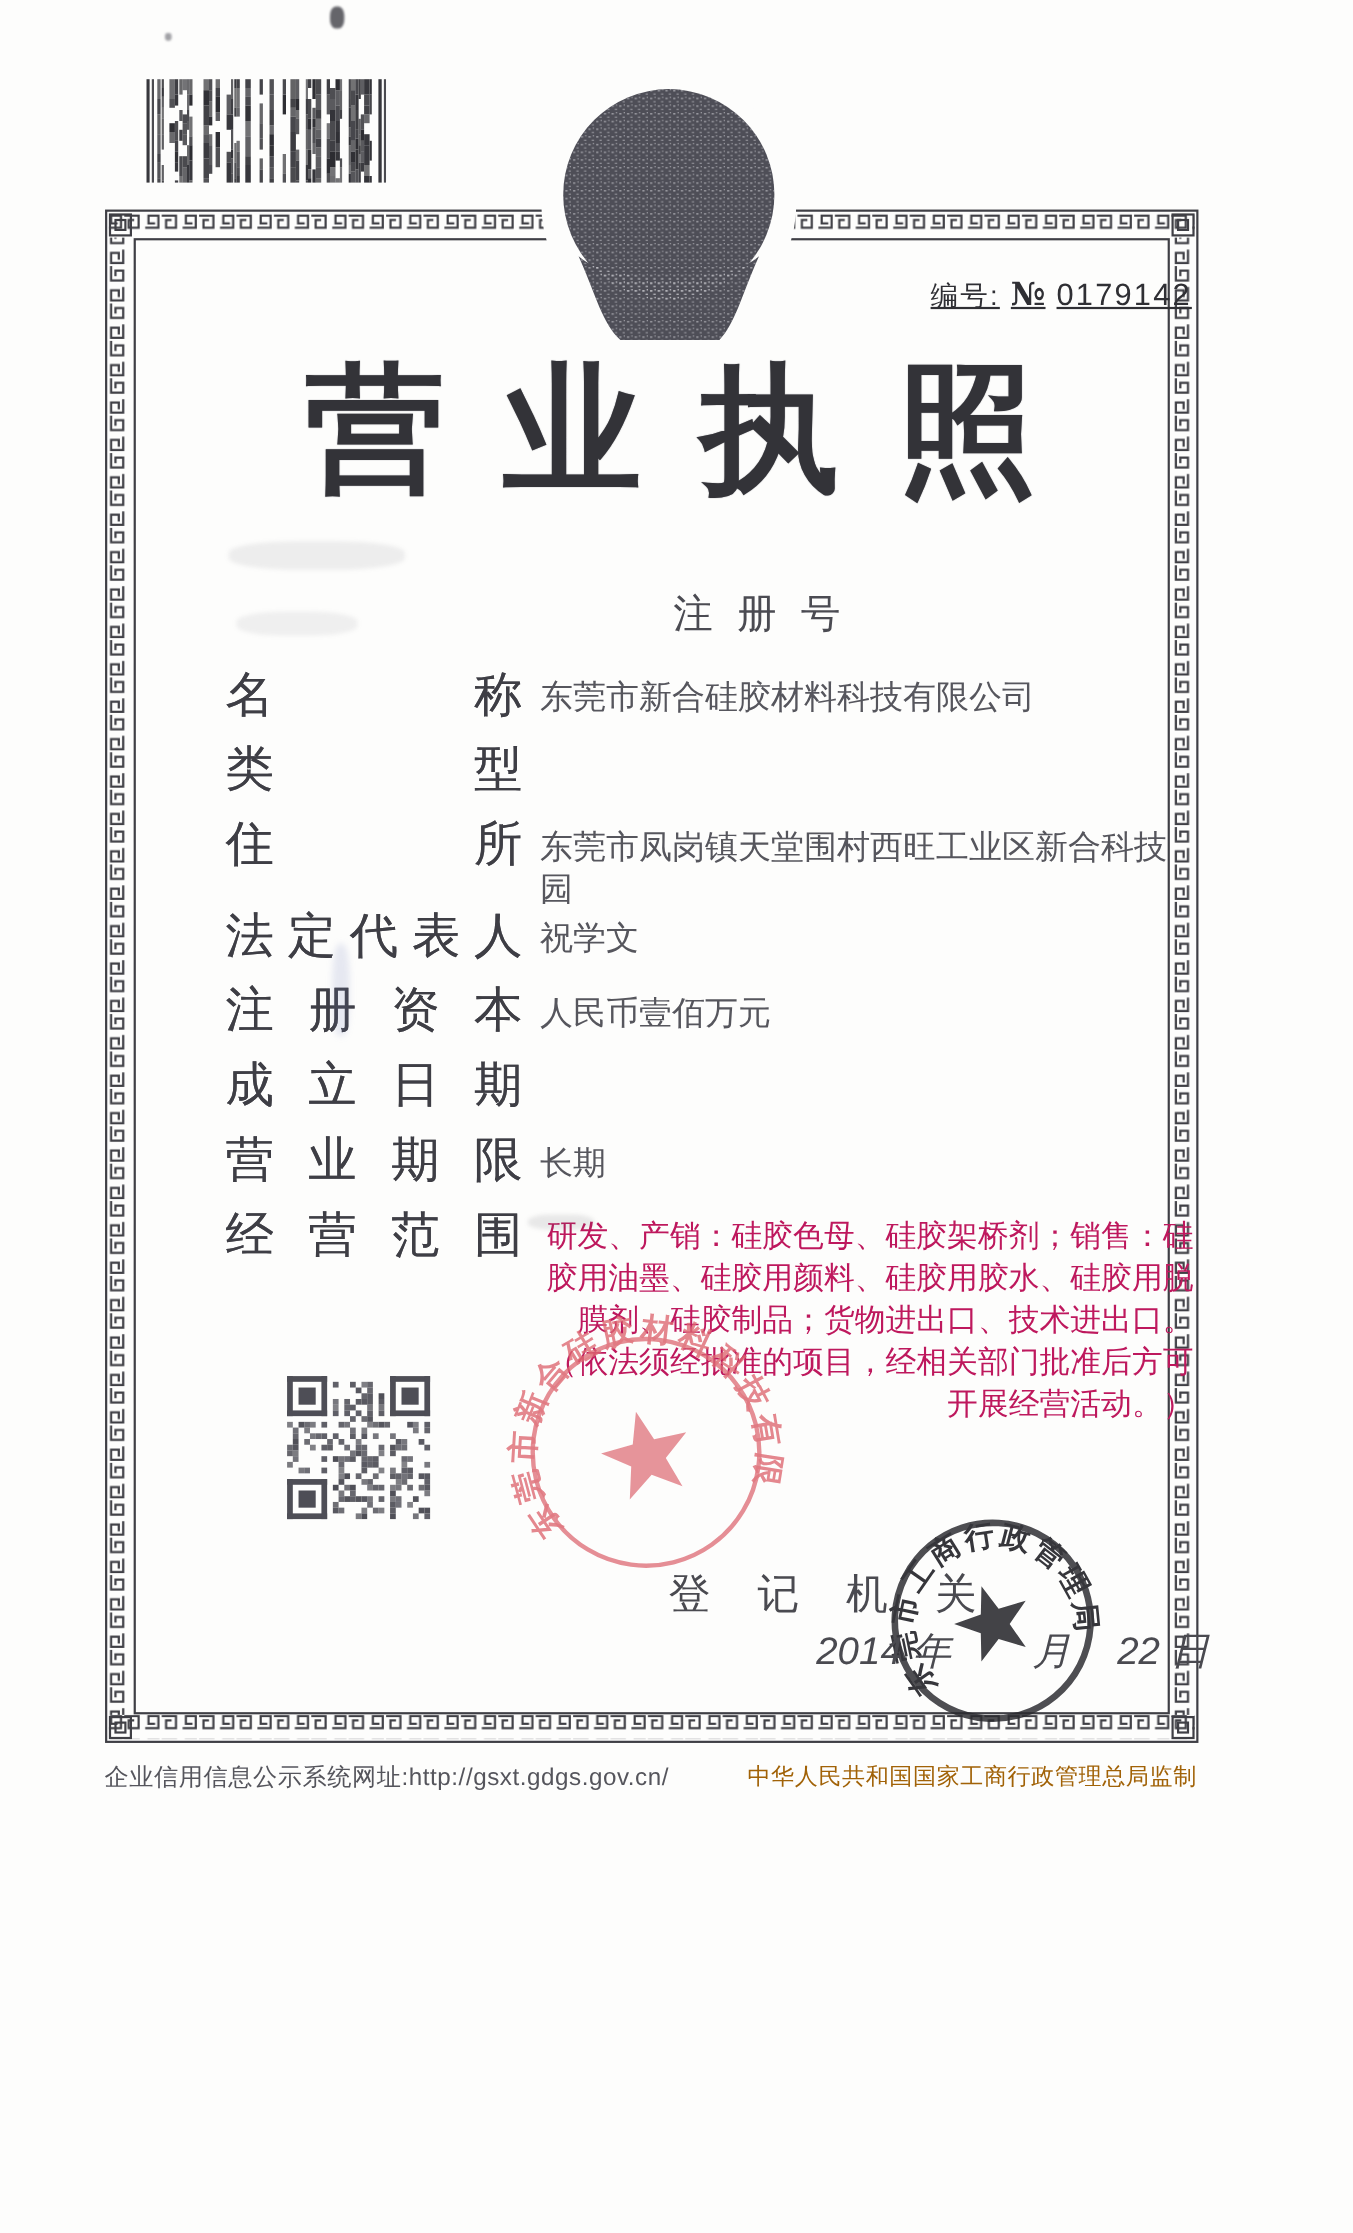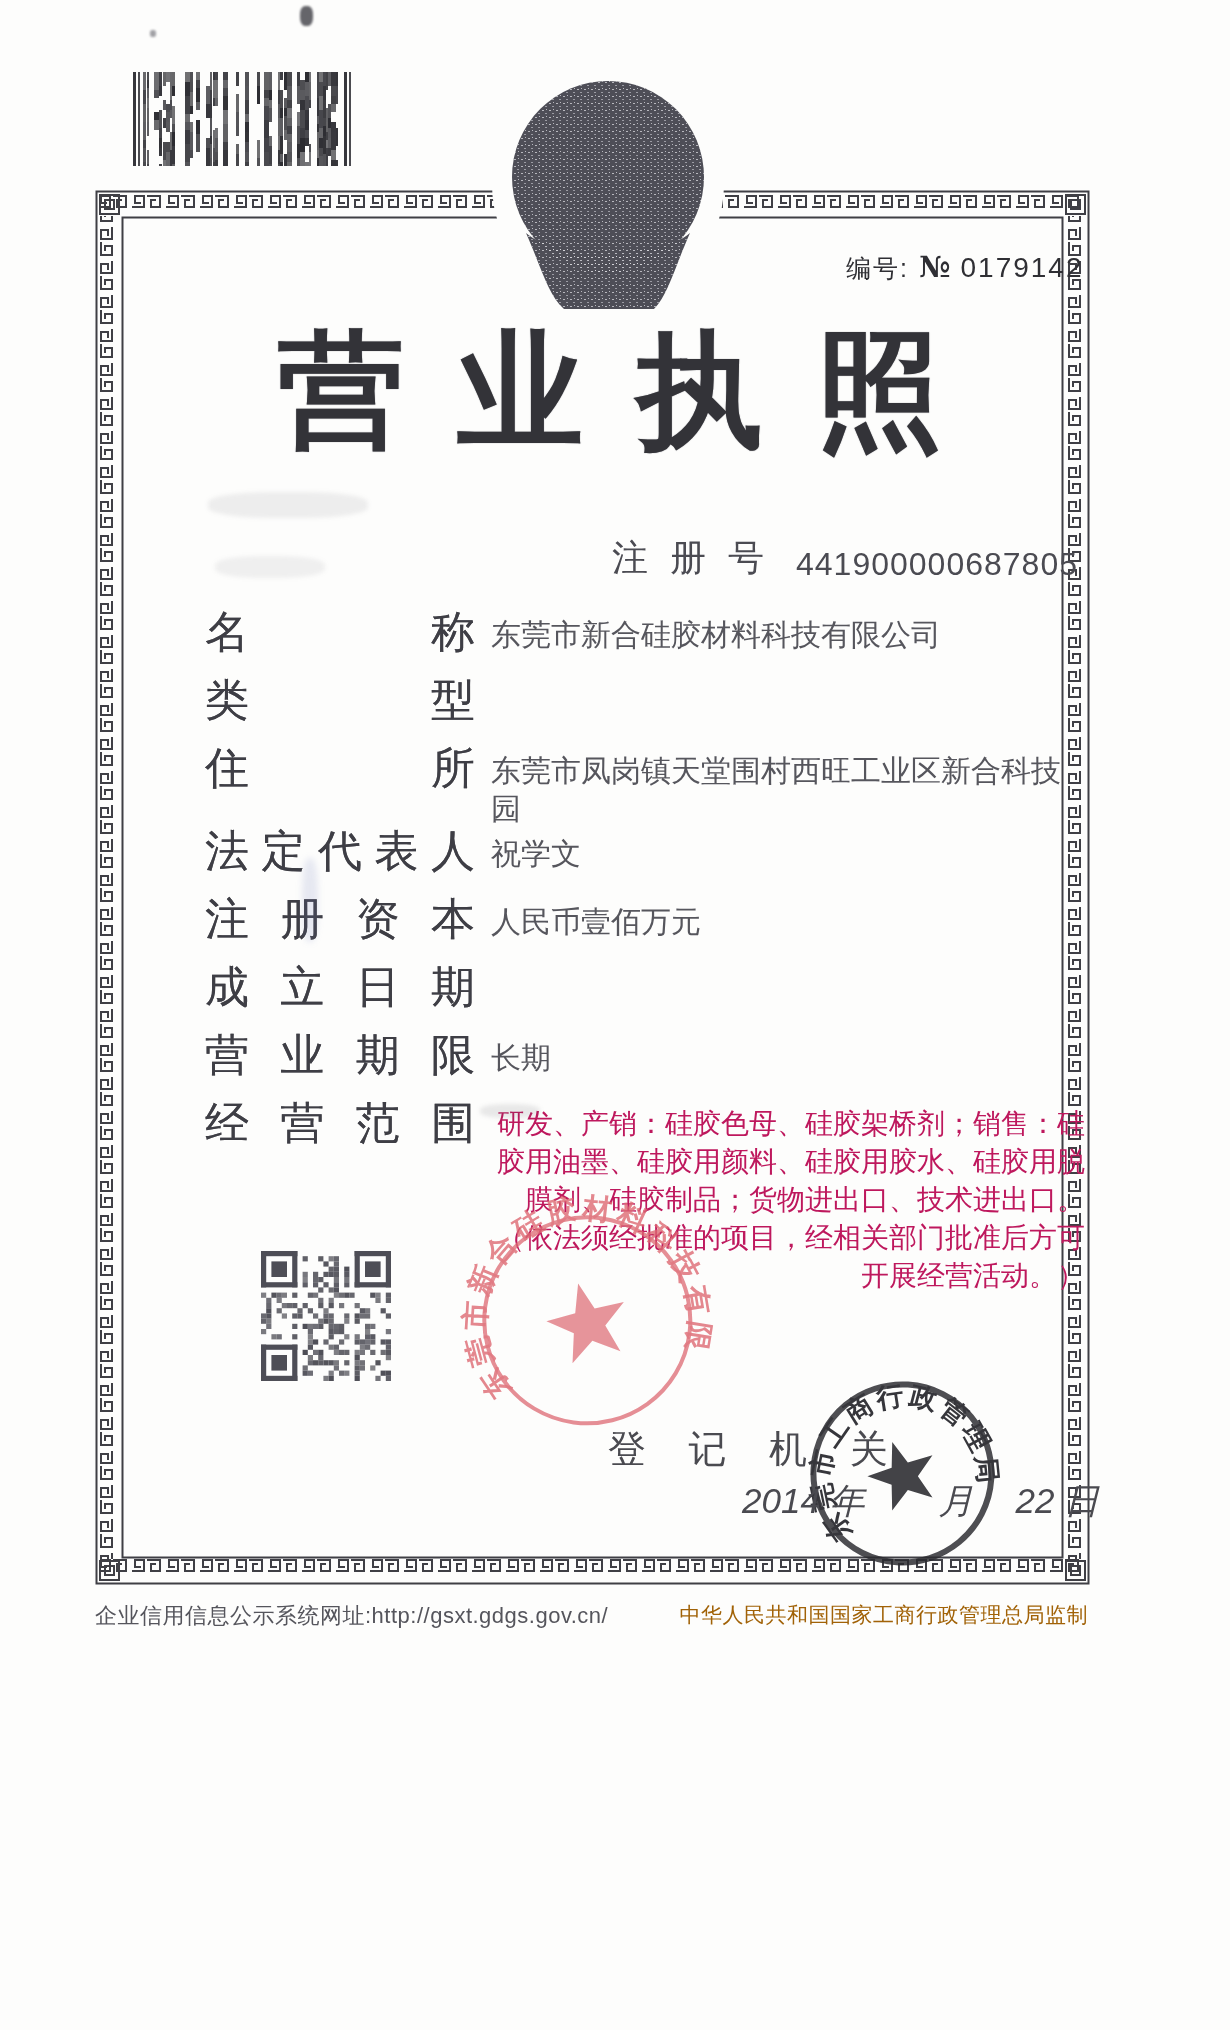--- a/index.html
+++ b/index.html
@@ -5,21 +5,21 @@
   html,body{margin:0;padding:0;background:#ffffff;}
   .canvas{position:relative;width:1230px;height:2030px;background:#fdfdfc;overflow:hidden;
           font-family:"Liberation Sans","DejaVu Sans",sans-serif;color:#45454b;}
   
   .frame{position:absolute;left:95px;top:190px;}
   
   .barcode{position:absolute;left:133px;top:70px;}
   .emblem{position:absolute;left:492px;top:73px;}
   
   .serial{position:absolute;left:846px;top:250px;display:flex;align-items:baseline;gap:10px;
-          color:#2f2f34;}
+          color:#2f2f34;text-decoration:underline;}
   .serial .lbl{font-size:25px;letter-spacing:2px;}
   .serial .no-sign{font-family:"DejaVu Serif","Liberation Serif",serif;font-weight:bold;font-size:29px;}
   .serial .num{font-size:28px;letter-spacing:2px;}
   
   .title{position:absolute;left:278px;top:328px;width:664px;display:flex;justify-content:space-between;
          font-size:126px;font-weight:bold;color:#333338;line-height:1;
          text-shadow:0 0 1px rgba(60,60,70,.7);}
   
   .regline{position:absolute;left:612px;top:534px;display:flex;align-items:flex-end;gap:26px;color:#4b4b52;}
   .regline .lbl{font-size:36px;letter-spacing:6px;}
@@ -356,21 +356,20 @@
 
   <div class="title" id="title">
       <span>营</span>
       <span>业</span>
       <span>执</span>
       <span>照</span>
     </div>
 
   <div class="regline">
     <span class="lbl">注 册 号</span>
-    <span class="num">441900000687805</span>
   </div>
 
   <div class="rows" id="rows">
     <div class="row">
       <div class="row-label">
           <span>名</span>
           <span>称</span>
         </div>
       <div class="row-value">东莞市新合硅胶材料科技有限公司</div>
     </div>

